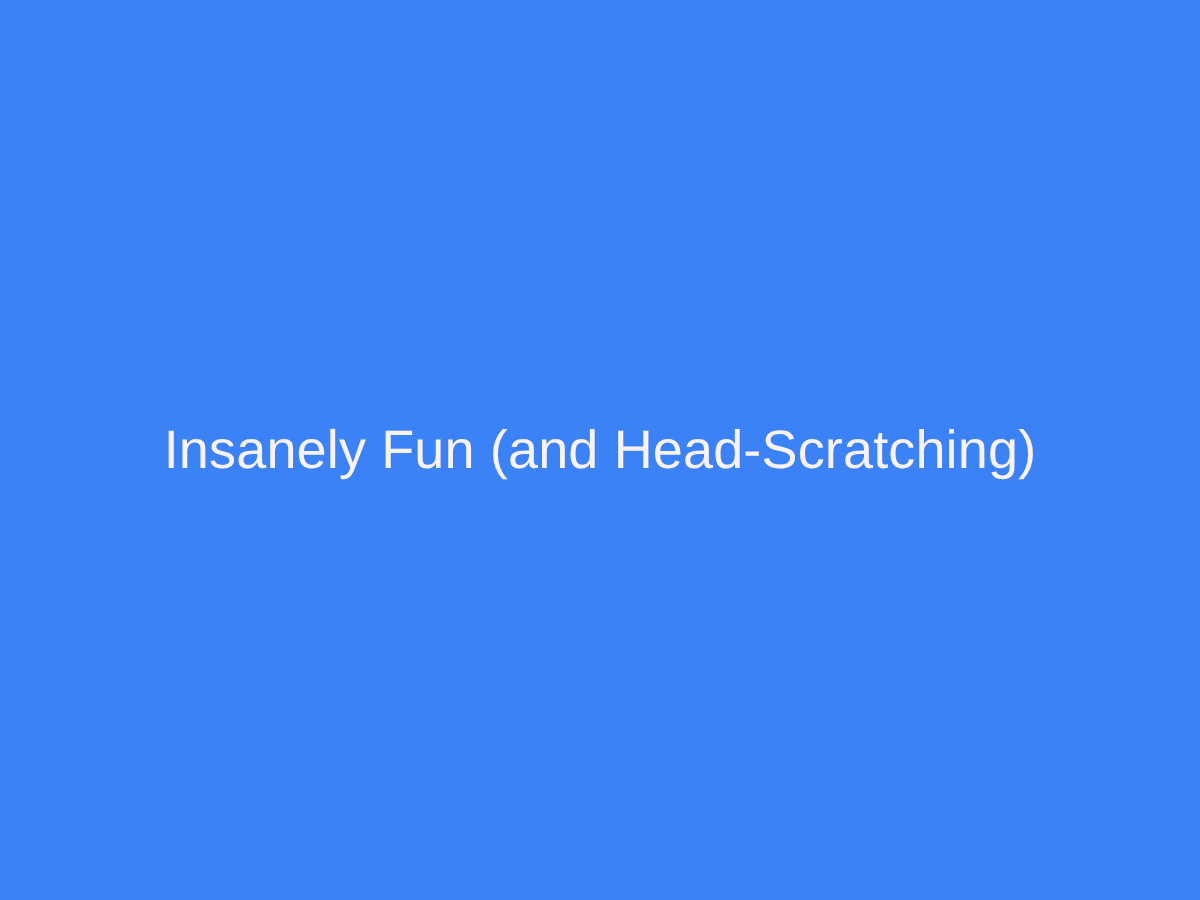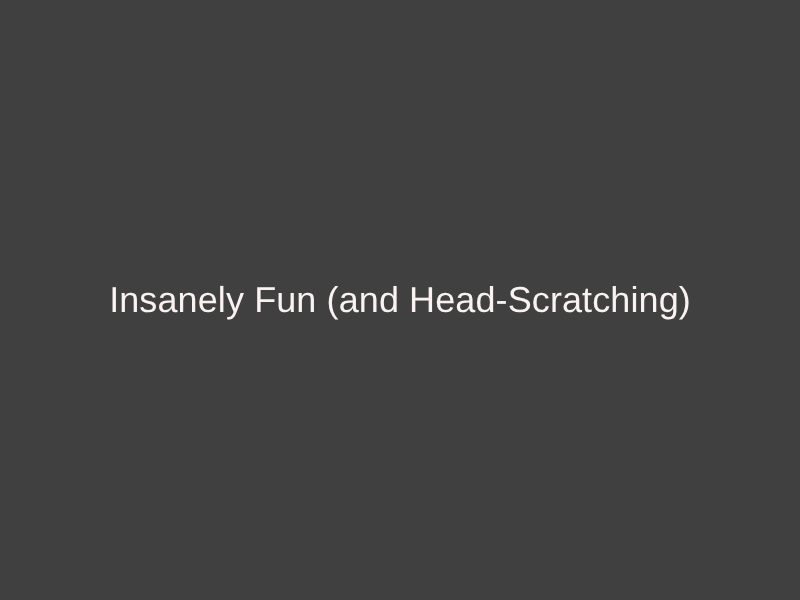--- a/index.html
+++ b/index.html
@@ -38,15 +38,15 @@
     line-height: 44px;
     letter-spacing: 0.1px;
     color: #faf2f1;
     white-space: nowrap;
     text-rendering: geometricPrecision;
   }
 </style>
 </head>
 <body>
 
-<div id="banner" style="background-color: #404040;">
+<div id="banner" style="background-color: #3b82f6;">
   <h1 id="headline" style="color: rgb(250, 242, 241);">Insanely Fun (and Head-Scratching)</h1>
 </div>
 
 </body></html>

